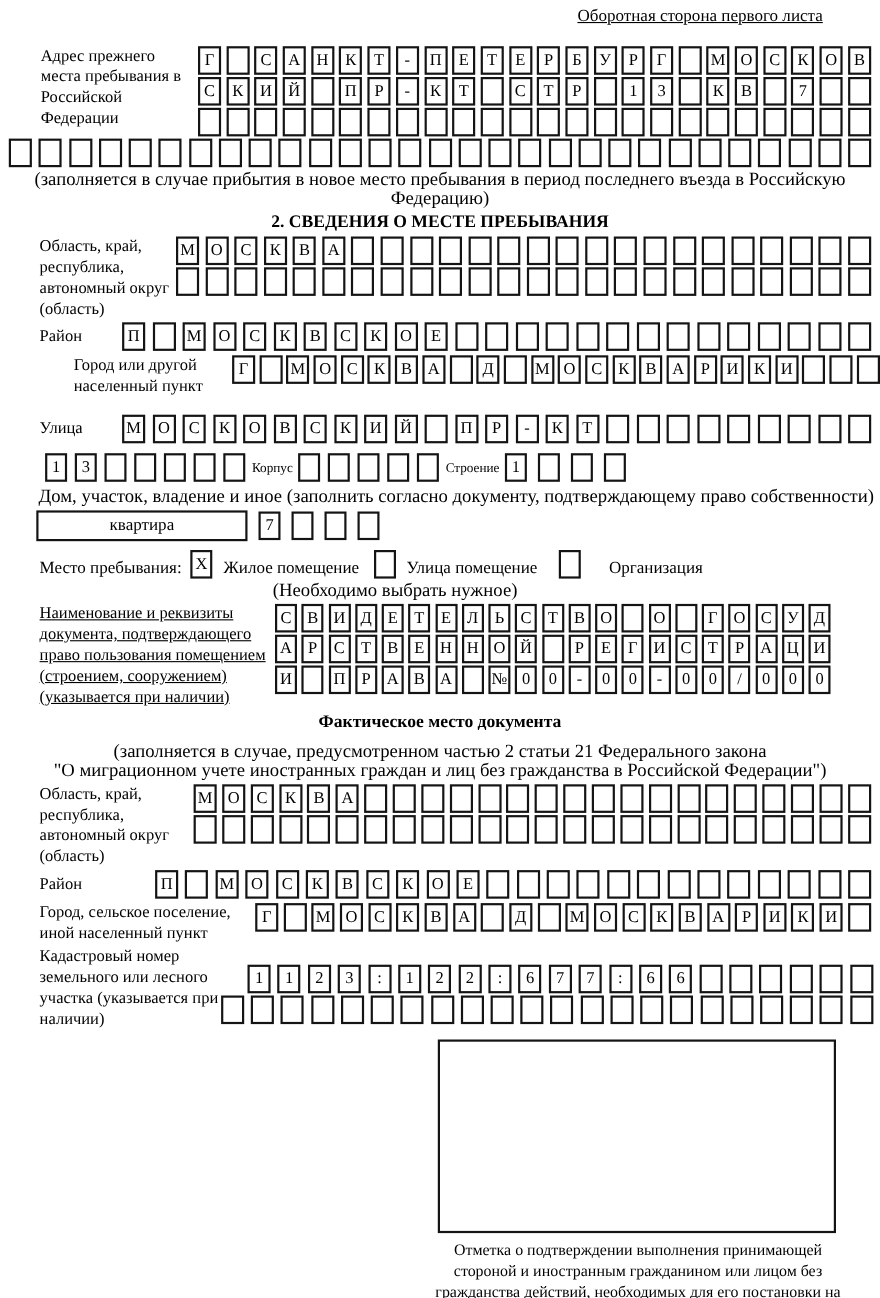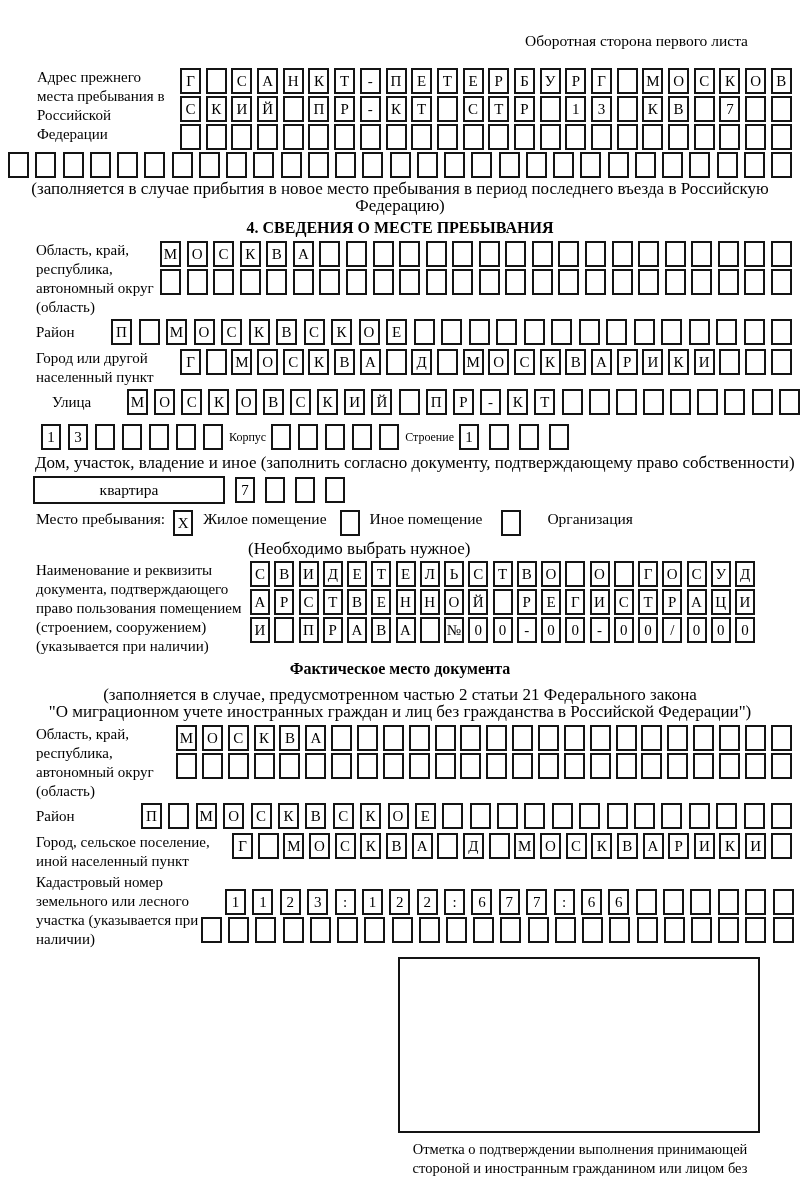--- a/index.html
+++ b/index.html
@@ -1,19 +1,19 @@
 <!DOCTYPE html>
 <html><head>
 <meta charset="utf-8">
 <style>
   html,body{margin:0;padding:0;background:#fff;}
   body{width:800px;font-family:"Liberation Serif","DejaVu Serif",serif;color:#000;font-size:15px;}
   .page{position:relative;width:800px;height:1180px;overflow:hidden;background:#fff;}
 
-  .page-title{padding-top:32px;padding-right:52px;text-align:right;font-size:15.5px;}
+  .page-title{padding-top:6px;padding-right:52px;text-align:right;font-size:15.5px;text-decoration:underline;}
 
   .frow{display:flex;align-items:flex-start;}
   .lbl{font-size:15px;line-height:19px;}
 
   .boxrow{display:flex;justify-content:space-between;height:26px;margin-bottom:2px;}
   .cell{box-sizing:border-box;display:inline-block;width:21px;height:26px;border:2px solid #141414;
         text-align:center;font-size:15px;line-height:22px;overflow:hidden;flex:none;}
   .docrow .cell{width:20px;}
   .cellgroup{display:flex;gap:7px;height:26px;flex:none;}
   .cellgroup .cell{width:20px;}
@@ -26,21 +26,21 @@
   .note{font-size:17px;line-height:17px;}
   .center{text-align:center;}
   .sec-title{font-weight:bold;font-size:16px;text-align:center;}
 
   .bigbox{box-sizing:border-box;border:2px solid #141414;height:28px;line-height:24px;text-align:center;
           font-size:15.5px;flex:none;}
   .inl-lbl{line-height:28px;font-size:12px;flex:none;}
 
   .chk{box-sizing:border-box;display:inline-block;width:20px;height:26px;border:2px solid #141414;
        text-align:center;line-height:22px;font-size:15px;vertical-align:middle;flex:none;}
-  .mesto{display:flex;align-items:flex-start;margin-left:36px;margin-top:6px;height:28px;}
+  .mesto{display:flex;align-items:flex-end;margin-left:36px;margin-top:6px;height:28px;}
   .mesto .optlbl{font-size:15.5px;}
 
   .stampbox{box-sizing:border-box;margin-left:398px;margin-top:8px;width:362px;height:176px;border:2px solid #141414;}
   .stampnote{margin-left:388px;margin-top:7px;width:384px;text-align:center;font-size:14.5px;line-height:19px;}
 </style>
 </head>
 <body>
 
 <div class="page">
 
@@ -155,21 +155,21 @@
       <span class="cell"></span>
       <span class="cell"></span>
       <span class="cell"></span>
       <span class="cell"></span>
       <span class="cell"></span>
       <span class="cell"></span>
       <span class="cell"></span>
     </div>
   <div class="note center" style="margin-top:2px;">(заполняется в случае прибытия в новое место пребывания в период последнего въезда в Российскую Федерацию)</div>
 
-  <div class="sec-title" style="margin-top:5px;">4. СВЕДЕНИЯ О МЕСТЕ ПРЕБЫВАНИЯ</div>
+  <div class="sec-title" style="margin-top:5px;">2. СВЕДЕНИЯ О МЕСТЕ ПРЕБЫВАНИЯ</div>
 
   <div class="frow" style="margin-top:4px;">
     <div class="lbl" style="margin-left:36px;width:124px;flex:none;">Область, край, республика, автономный округ (область)</div>
     <div style="flex:none;">
       <div class="boxrow w632">
           <span class="cell">М</span>
           <span class="cell">О</span>
           <span class="cell">С</span>
           <span class="cell">К</span>
           <span class="cell">В</span>
@@ -246,21 +246,21 @@
         <span class="cell"></span>
         <span class="cell"></span>
         <span class="cell"></span>
         <span class="cell"></span>
         <span class="cell"></span>
         <span class="cell"></span>
         <span class="cell"></span>
       </div>
   </div>
 
-  <div class="frow" style="margin-top:2px;">
+  <div class="frow" style="margin-top:2px;padding-left:31px;">
     <div class="lbl" style="margin-left:36px;width:144px;flex:none;">Город или другой населенный пункт</div>
     <div class="boxrow w612">
         <span class="cell">Г</span>
         <span class="cell"></span>
         <span class="cell">М</span>
         <span class="cell">О</span>
         <span class="cell">С</span>
         <span class="cell">К</span>
         <span class="cell">В</span>
         <span class="cell">А</span>
@@ -276,21 +276,21 @@
         <span class="cell">Р</span>
         <span class="cell">И</span>
         <span class="cell">К</span>
         <span class="cell">И</span>
         <span class="cell"></span>
         <span class="cell"></span>
         <span class="cell"></span>
       </div>
   </div>
 
-  <div class="frow" style="margin-top:2px;padding-left:16px;">
+  <div class="frow" style="margin-top:16px;">
     <div class="lbl" style="margin-left:36px;width:75px;flex:none;line-height:26px;">Улица</div>
     <div class="boxrow w681">
         <span class="cell">М</span>
         <span class="cell">О</span>
         <span class="cell">С</span>
         <span class="cell">К</span>
         <span class="cell">О</span>
         <span class="cell">В</span>
         <span class="cell">С</span>
         <span class="cell">К</span>
@@ -350,28 +350,28 @@
         <span class="cell"></span>
         <span class="cell"></span>
       </div>
   </div>
 
   <div class="mesto">
     <span class="optlbl">Место пребывания:</span>
     <span class="chk" style="margin-left:8px;">X</span>
     <span class="optlbl" style="margin-left:10px;">Жилое помещение</span>
     <span class="chk" style="margin-left:13px;"></span>
-    <span class="optlbl" style="margin-left:10px;">Иное помещение</span>
+    <span class="optlbl" style="margin-left:10px;">Улица помещение</span>
     <span class="chk" style="margin-left:19px;"></span>
     <span class="optlbl" style="margin-left:26px;">Организация</span>
   </div>
   <div class="note" style="margin-left:248px;margin-top:2px;">(Необходимо выбрать нужное)</div>
 
   <div class="frow" style="margin-top:4px;">
-    <div class="lbl" style="margin-left:36px;width:214px;flex:none;">Наименование и реквизиты документа, подтверждающего право пользования помещением (строением, сооружением) (указывается при наличии)</div>
+    <div class="lbl" style="margin-left:36px;width:214px;flex:none;text-decoration:underline;">Наименование и реквизиты документа, подтверждающего право пользования помещением (строением, сооружением) (указывается при наличии)</div>
     <div style="flex:none;">
       <div class="boxrow docrow w505">
           <span class="cell">С</span>
           <span class="cell">В</span>
           <span class="cell">И</span>
           <span class="cell">Д</span>
           <span class="cell">Е</span>
           <span class="cell">Т</span>
           <span class="cell">Е</span>
           <span class="cell">Л</span>

